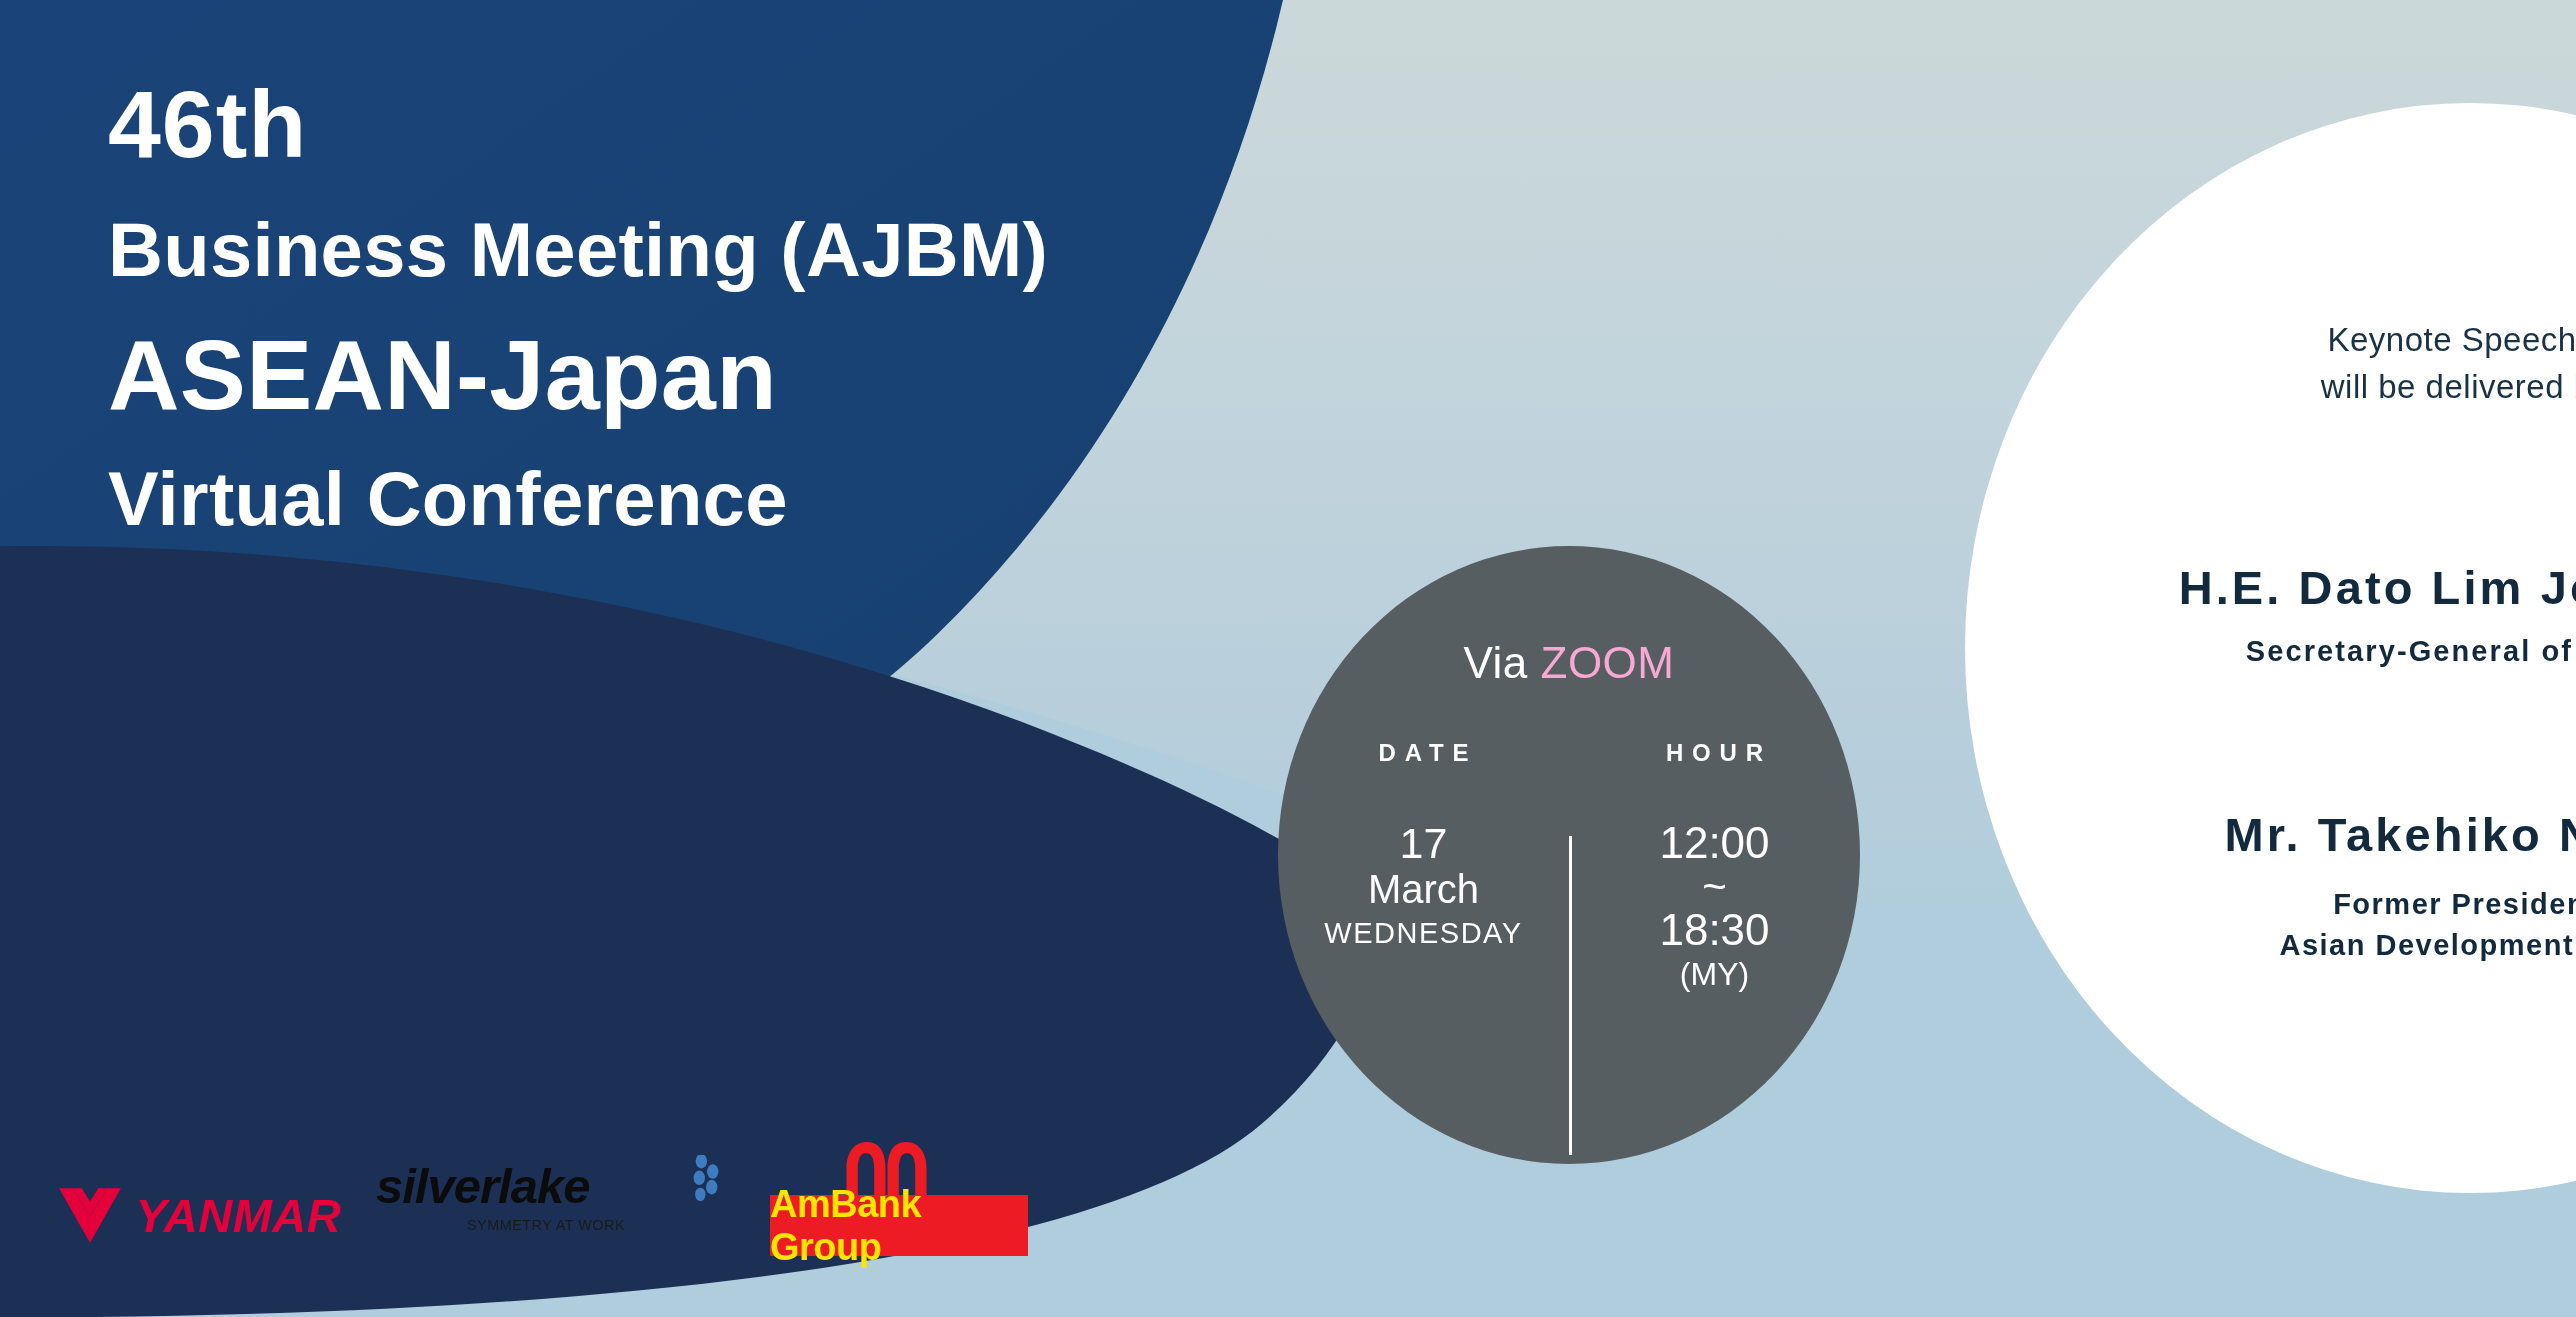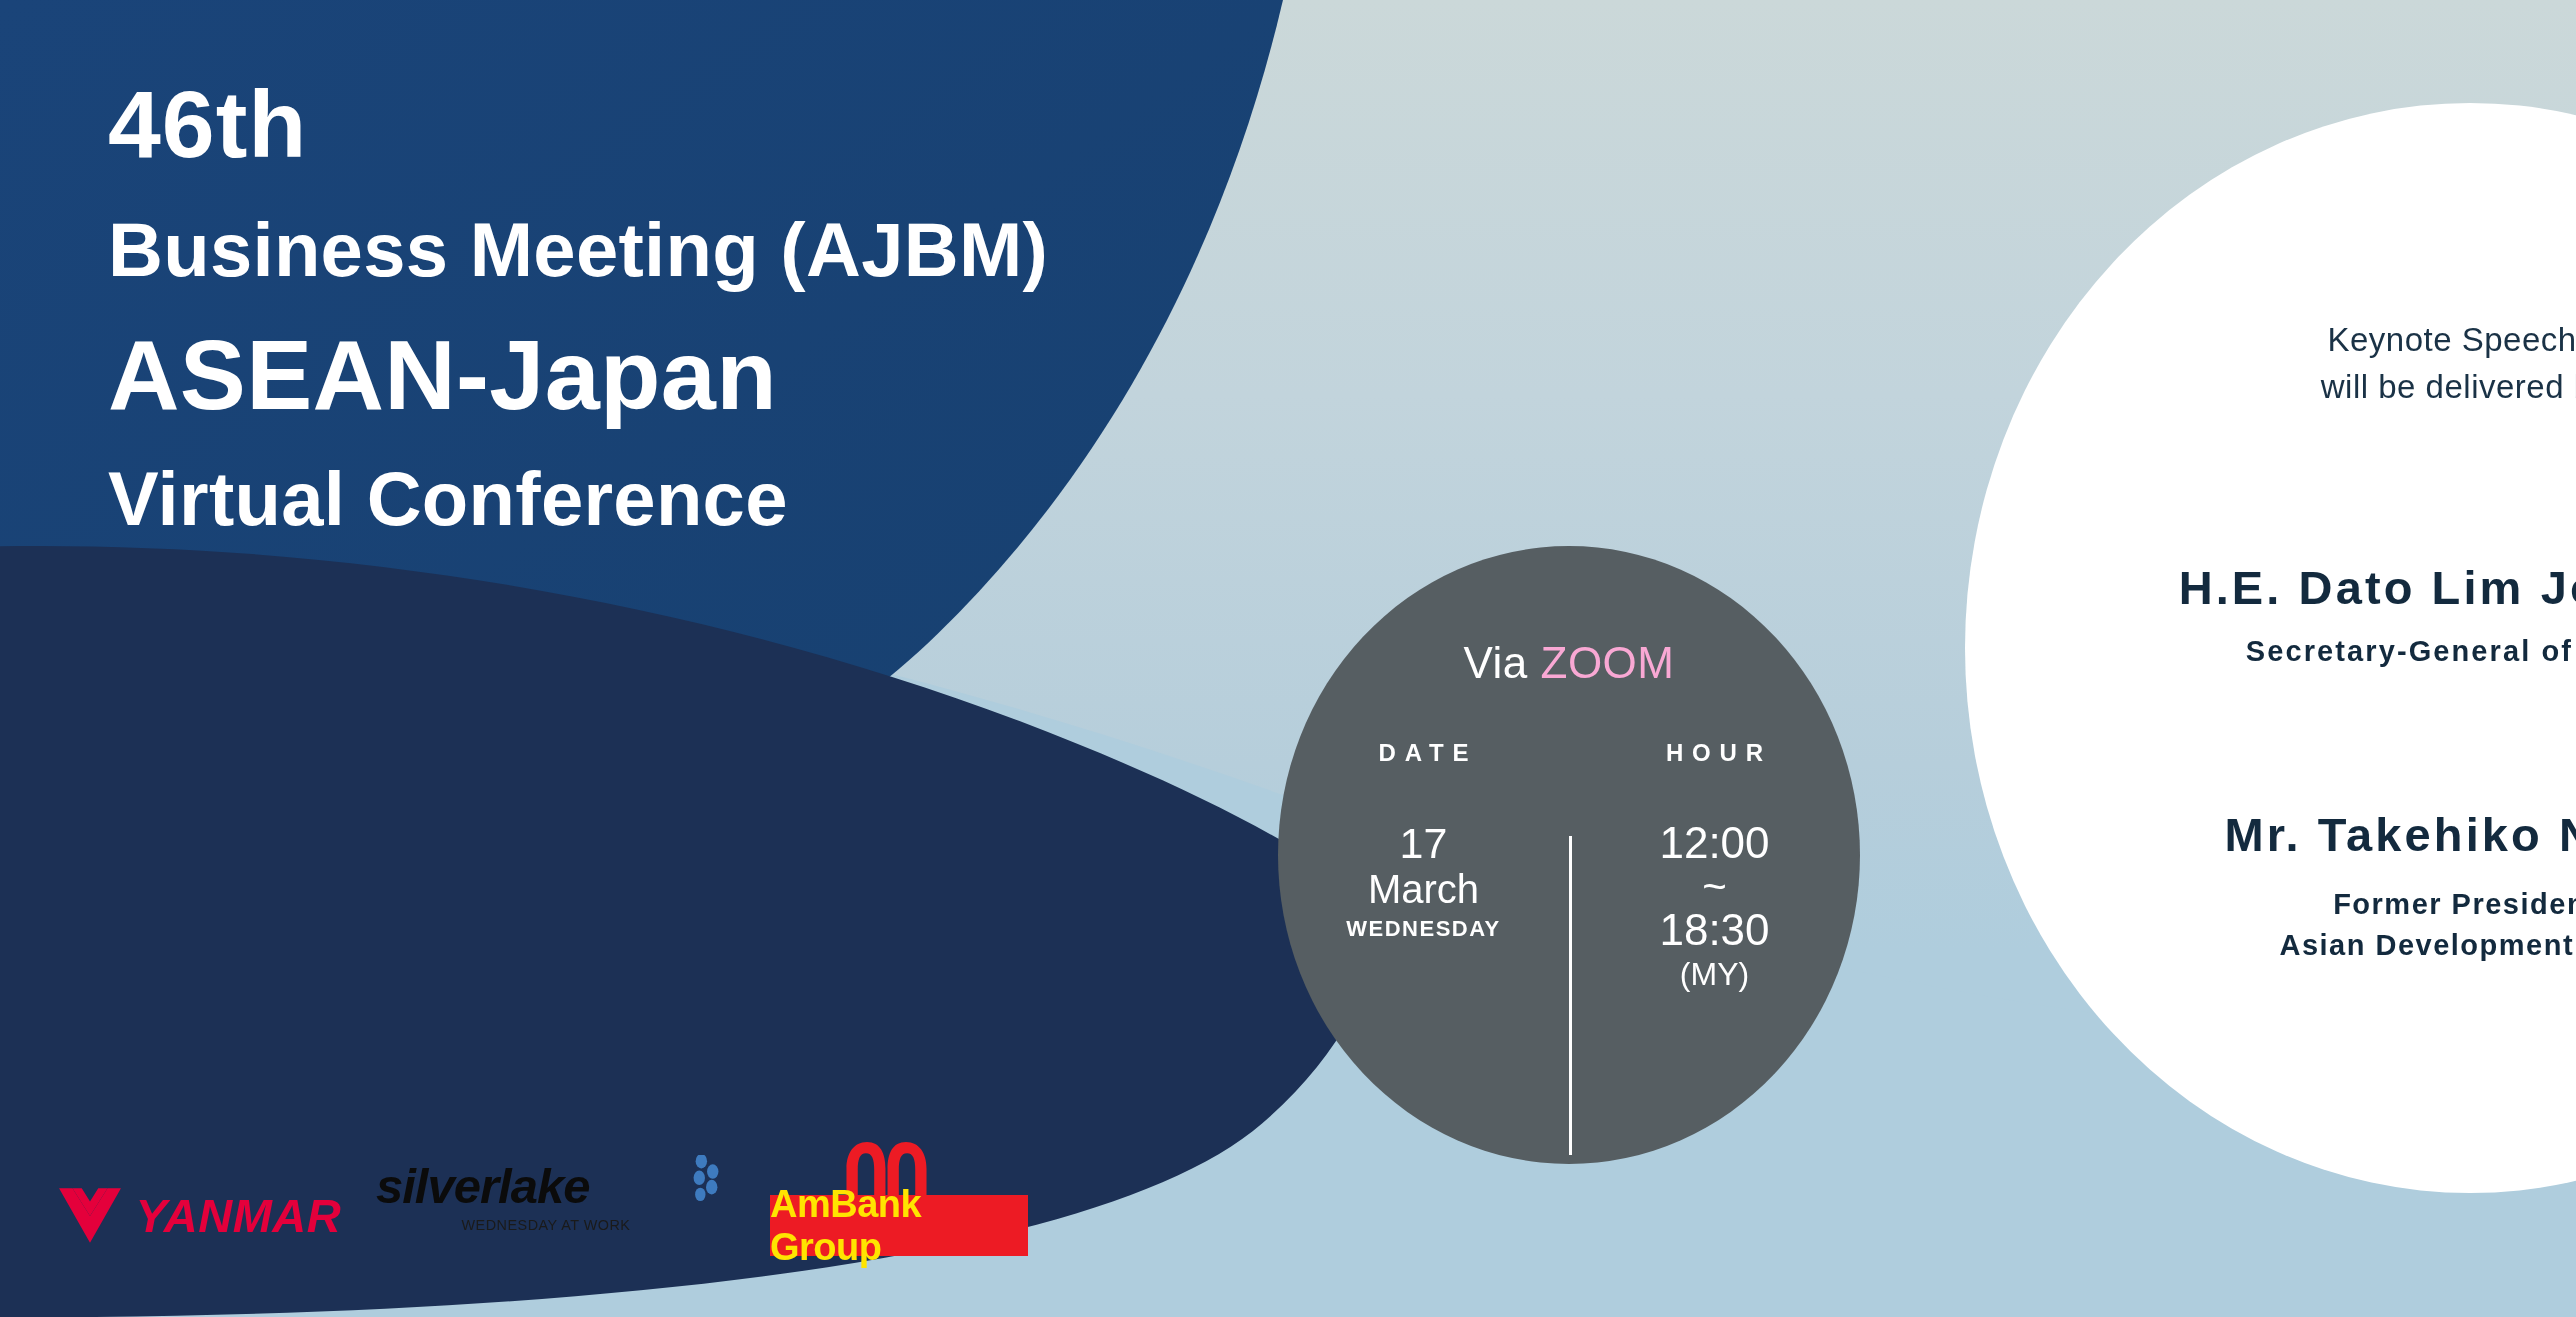--- a/index.html
+++ b/index.html
@@ -30,21 +30,21 @@
   .via-zoom { position:absolute; left:0; right:0; top:92px; text-align:center;
     font-size:44px; color:#FFFFFF; font-weight:300; letter-spacing:0.5px;}
   .via-zoom .zoom-word { color:#f9a8d4; font-weight:400; }
   .dh-head { position:absolute; top:193px; display:flex; width:100%; }
   .dh-col { flex:1; text-align:center; color:#FFFFFF; font-size:24px;
     font-weight:bold; letter-spacing:8.8px; text-indent:8.8px; }
   .dh-body { position:absolute; top:273px; display:flex; width:100%; }
   .dh-cell { flex:1; text-align:center; color:#FFFFFF; font-weight:300; }
   .d-day    { font-size:43px; line-height:1.12; }
   .d-month  { font-size:40px; line-height:1.12; }
-  .d-week   { font-size:22px; letter-spacing:1.5px; line-height:1.5;font-weight:bold; }
+  .d-week   { font-size:29px; letter-spacing:1.5px; line-height:1.5; }
   .h-time   { font-size:44px; line-height:1.08; }
   .h-tilde  { font-size:42px; line-height:0.95; }
   .h-tz     { font-size:32px; line-height:1.3; }
   .vdiv { position:absolute; left:291px; top:290px; width:2.6px; height:319px;
     background:#FFFFFF; z-index:8; }
 
   
   .keynote-ellipse { position:absolute; left:1965px; top:103px; width:1010px; height:1090px;
     border-radius:50%; background:#FFFFFF; z-index:6; }
   .kn-inner { position:absolute; left:62px; right:62px; top:0; height:100%;
@@ -241,21 +241,21 @@
 
     <div class="logo-silverlake">
       <svg class="sl-dots" viewBox="0 0 110 110">
         <ellipse cx="74" cy="12" rx="11" ry="14" fill="#3E7BBF"></ellipse>
         <ellipse cx="96" cy="32" rx="11" ry="14" fill="#3E7BBF"></ellipse>
         <ellipse cx="70" cy="44" rx="11" ry="14" fill="#3E7BBF"></ellipse>
         <ellipse cx="94" cy="62" rx="11" ry="14" fill="#3E7BBF"></ellipse>
         <ellipse cx="72" cy="76" rx="10" ry="13" fill="#3E7BBF"></ellipse>
       </svg>
       <div class="sl-word">silverlake</div>
-      <div class="sl-sub">WEDNESDAY AT WORK</div>
+      <div class="sl-sub">SYMMETRY AT WORK</div>
     </div>
 
     <div class="logo-ambank">
       <svg class="ab-mark" viewBox="0 0 180 115">
         <path d="M52,4 C78,4 88,26 88,56 L88,112 L66,112 L66,58
                  C66,38 62,26 50,26 C38,26 34,38 34,58 L34,112 L12,112 L12,56
                  C12,26 26,4 52,4 Z" fill="#ED1B24"></path>
         <path d="M128,4 C154,4 168,26 168,56 L168,112 L146,112 L146,58
                  C146,38 142,26 130,26 C118,26 114,38 114,58 L114,112 L92,112 L92,56
                  C92,26 102,4 128,4 Z" fill="#ED1B24"></path>

